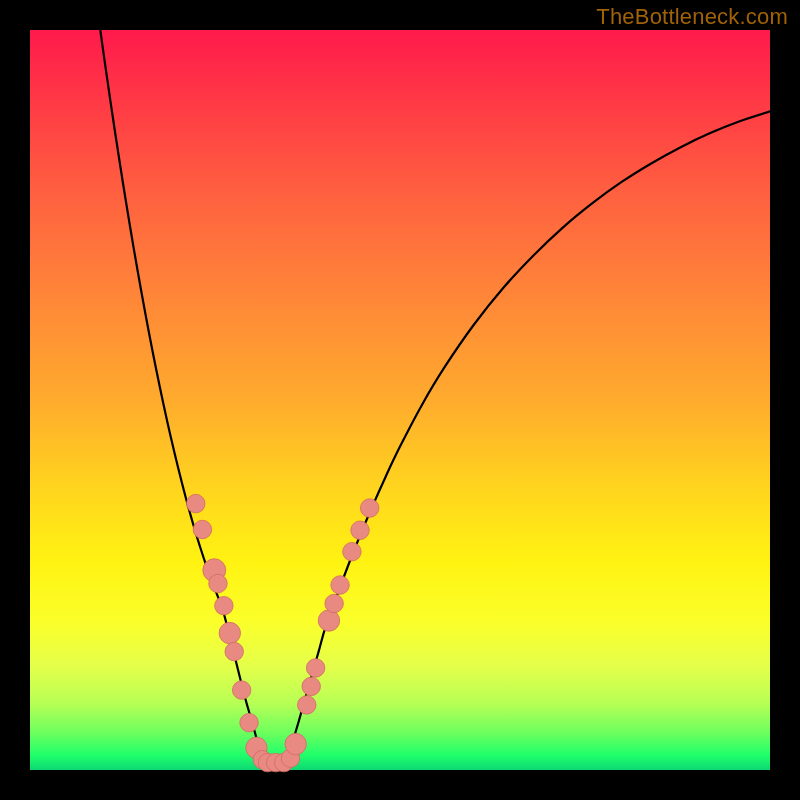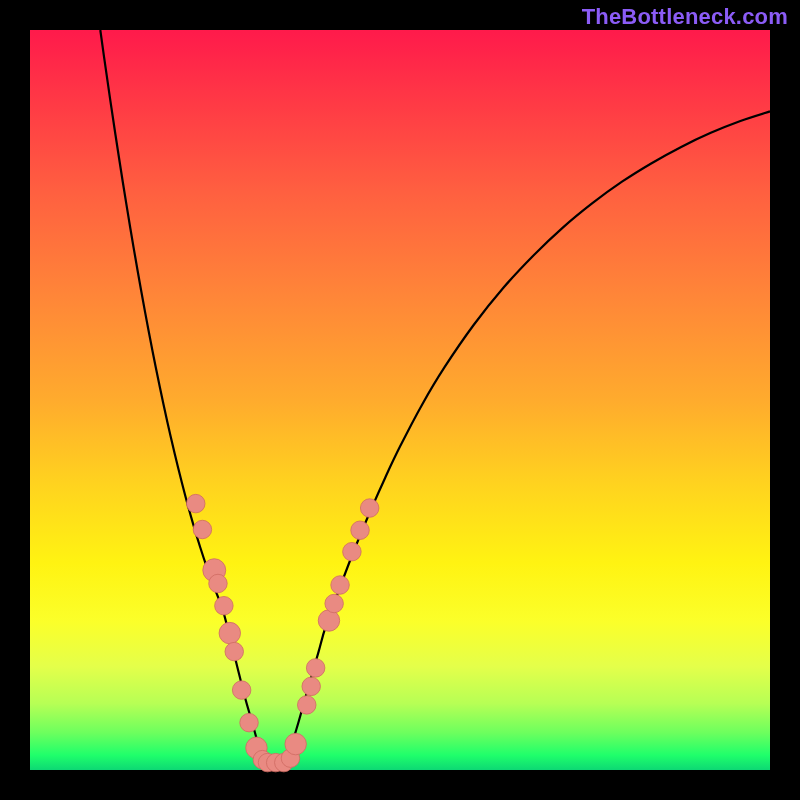--- a/index.html
+++ b/index.html
@@ -14,23 +14,23 @@
   .frame {
     position: relative;
     width: 800px;
     height: 800px;
     background: #000;
   }
   .watermark {
     position: absolute;
     top: 4px;
     right: 12px;
-    color: #8b5cf6;
+    color: #a16207;
     font-size: 22px;
-    font-weight: 700;
+    font-weight: 400;
     letter-spacing: 0.2px;
     z-index: 5;
   }
   .plot {
     position: absolute;
     left: 30px;
     top: 30px;
     width: 740px;
     height: 740px;
     background: linear-gradient(to bottom,

